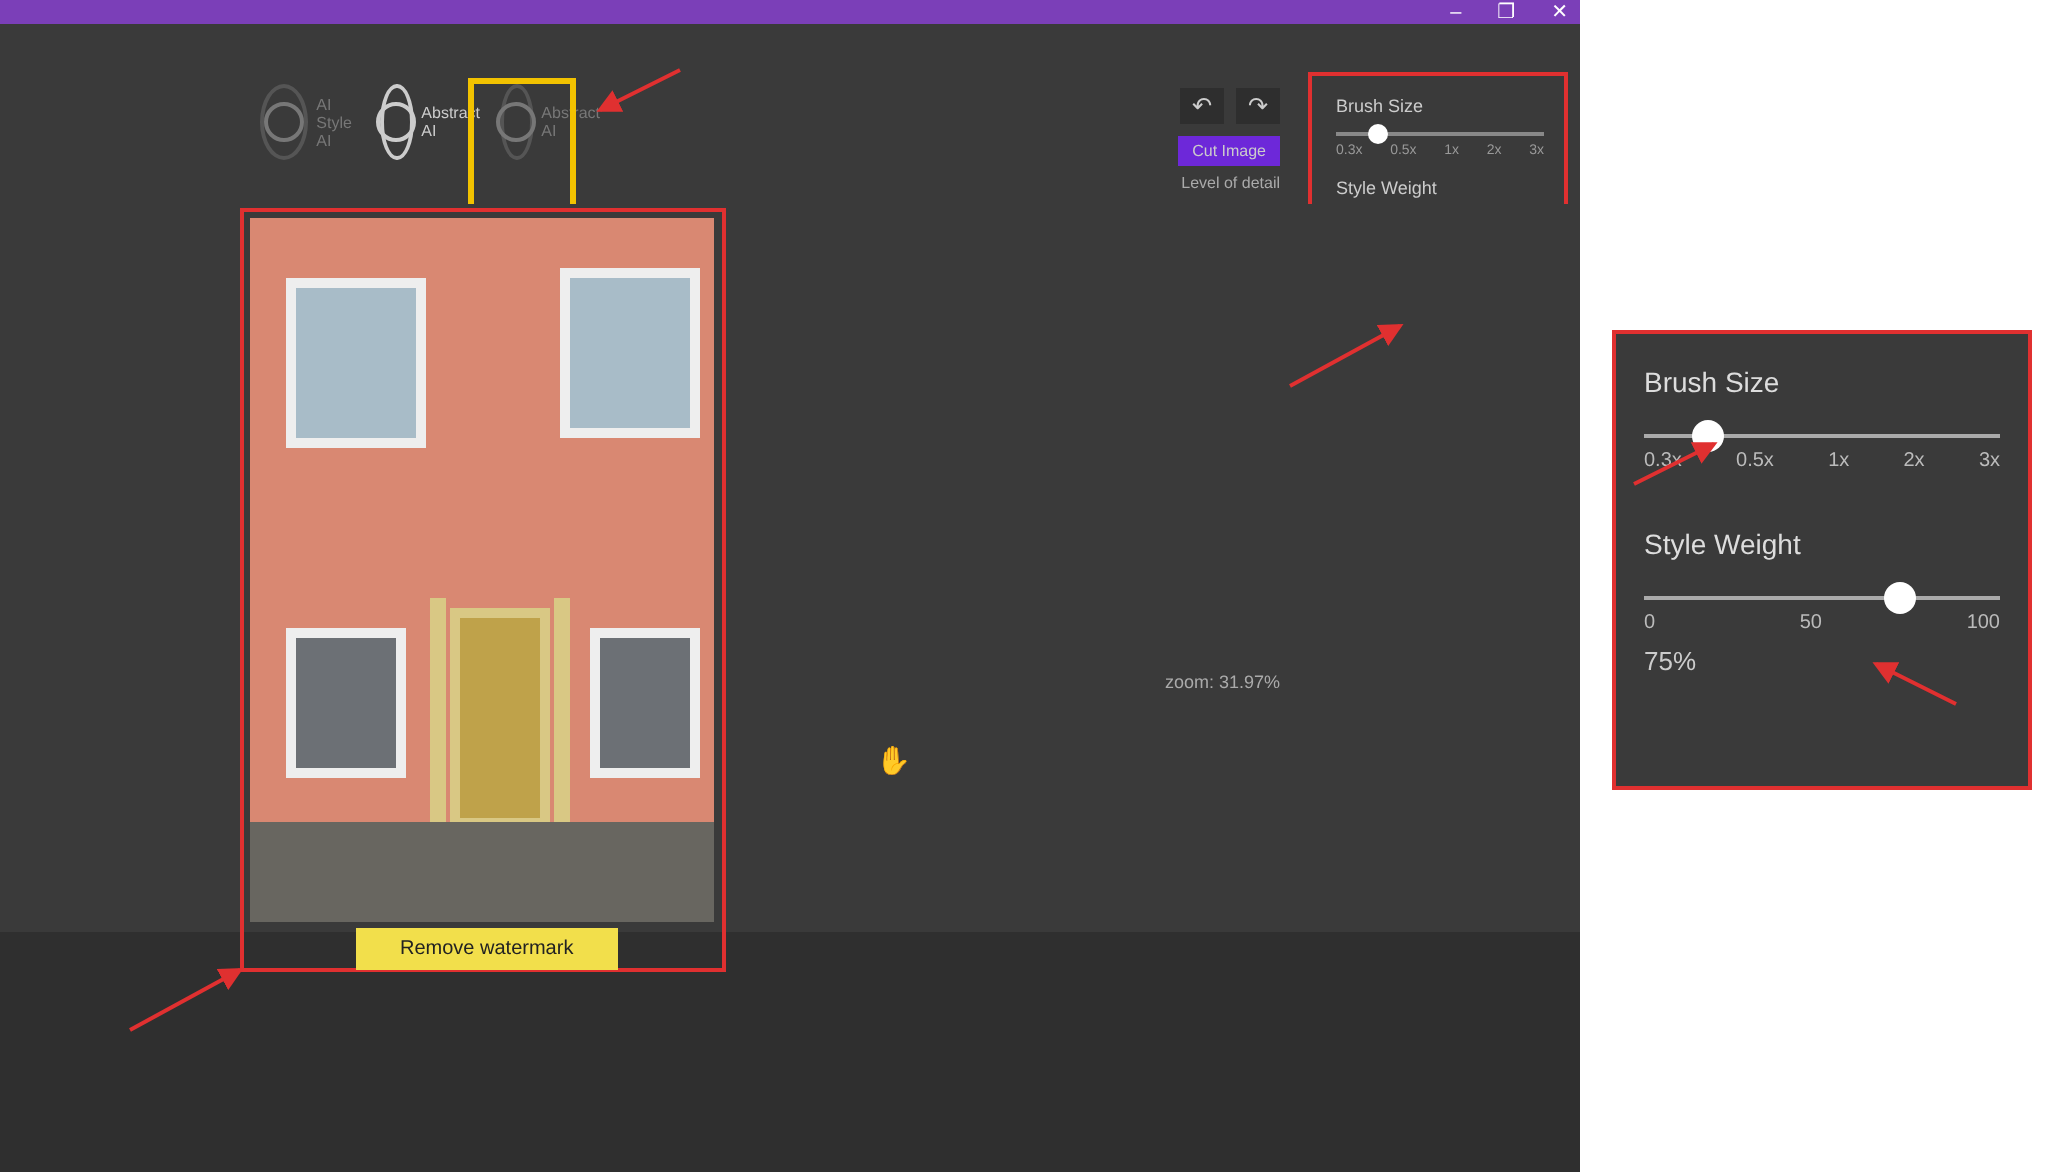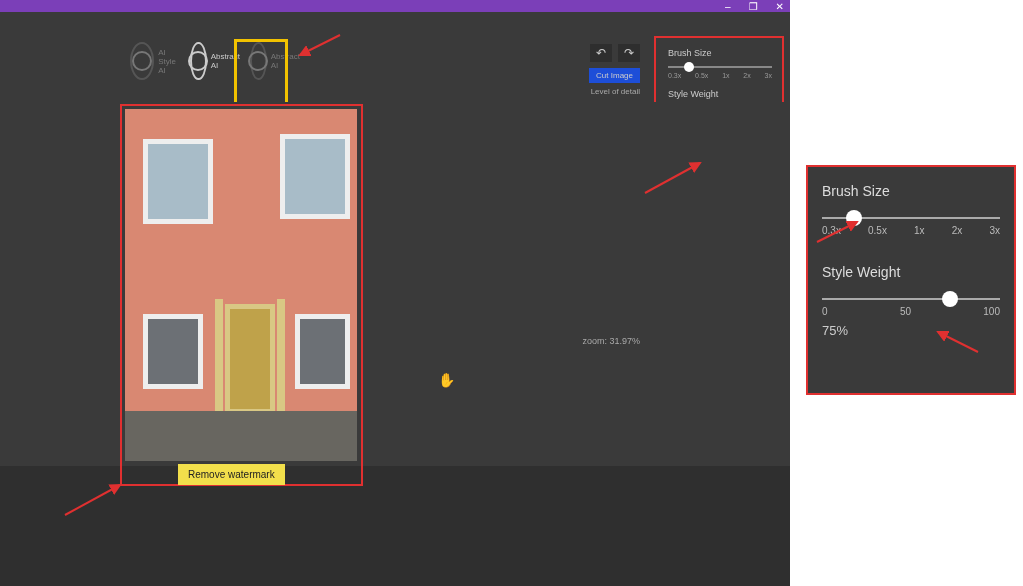--- a/index.html
+++ b/index.html
@@ -97,21 +97,21 @@
   }
   .undo-redo .btn {
     width: 22px; height: 18px;
     background: #2e2e2e;
     display:flex;align-items:center;justify-content:center;
     color:#ccc; font-size:12px;
     cursor:pointer;
   }
   .cut-btn {
     display:inline-block;
-    background:#1d4ed8;
+    background:#6d28d9;
     padding:3px 7px;
     font-size:8px;
     color:#ccc;
     cursor:pointer;
     margin-bottom:4px;
   }
   .lod-row { font-size:8px; color:#aaa; margin-bottom:6px;}
   .dropdown {
     display:inline-flex; align-items:center;
     font-size:8px; color:#bbb;
@@ -163,21 +163,21 @@
   .door { left:100px; top:195px; width:50px; height:110px; background:#bfa24a; border:5px solid #d9c884;}
   .steps { left:0; bottom:0; width:100%; height:50px; background:#686660;}
   .pillar-l { left:90px; top:190px; width:8px; height:115px; background:#d9c884;}
   .pillar-r { left:152px; top:190px; width:8px; height:115px; background:#d9c884;}
   .remove-wm {
     position:absolute;
     left:178px; top:362px;
     background:#f2df4b;
     color:#222;
     font-size:10px;
-    padding:5px 10px;
+    padding:5px 22px;
     cursor:pointer;
     z-index:5;
   }
   .cursor-icon {
     position:absolute;
     left:438px; top:270px;
     font-size:14px; color:#eee;
   }
   .zoom-label {
     position:absolute;

